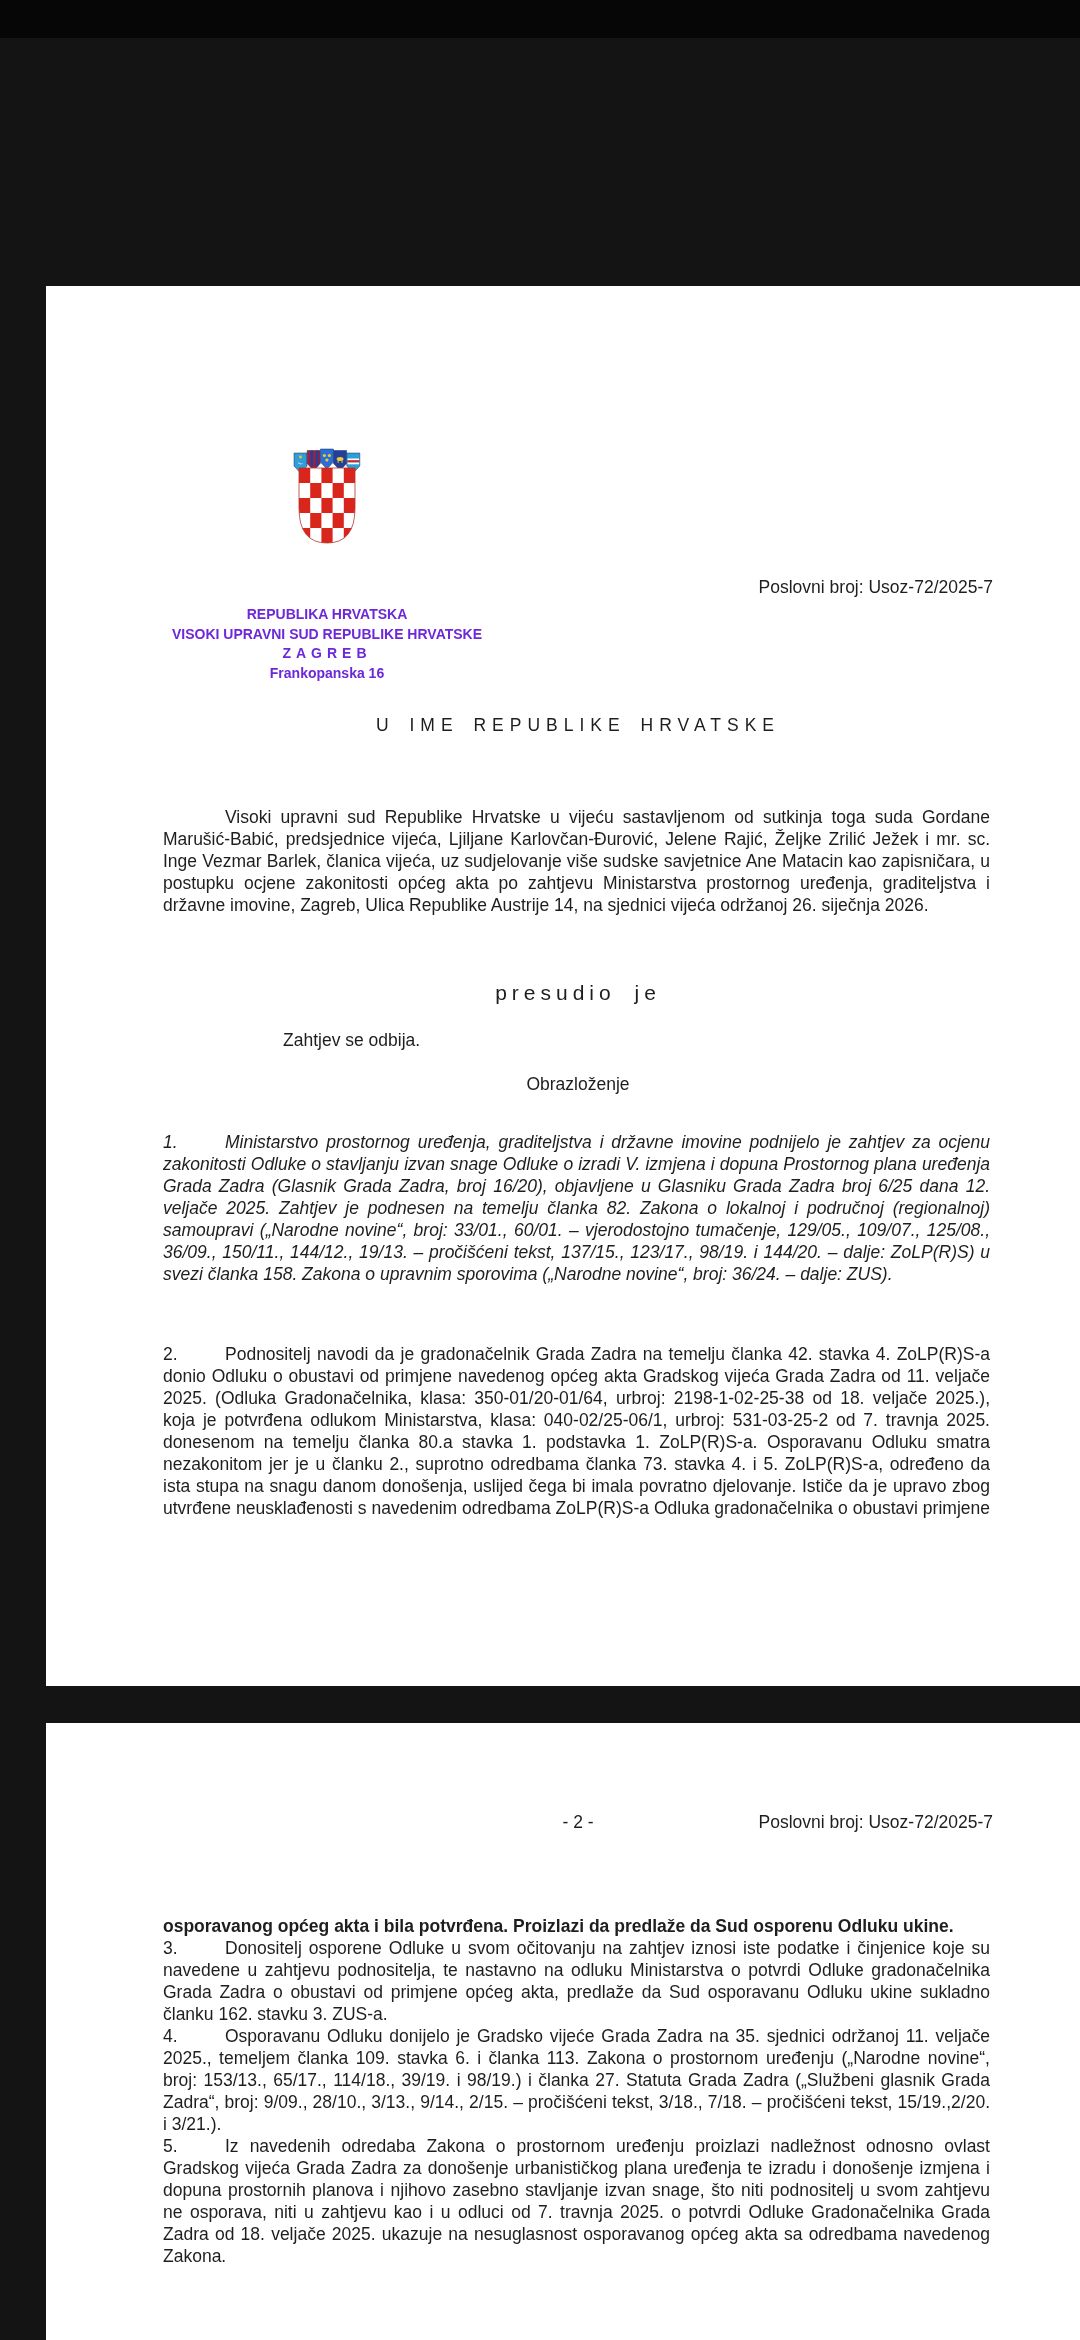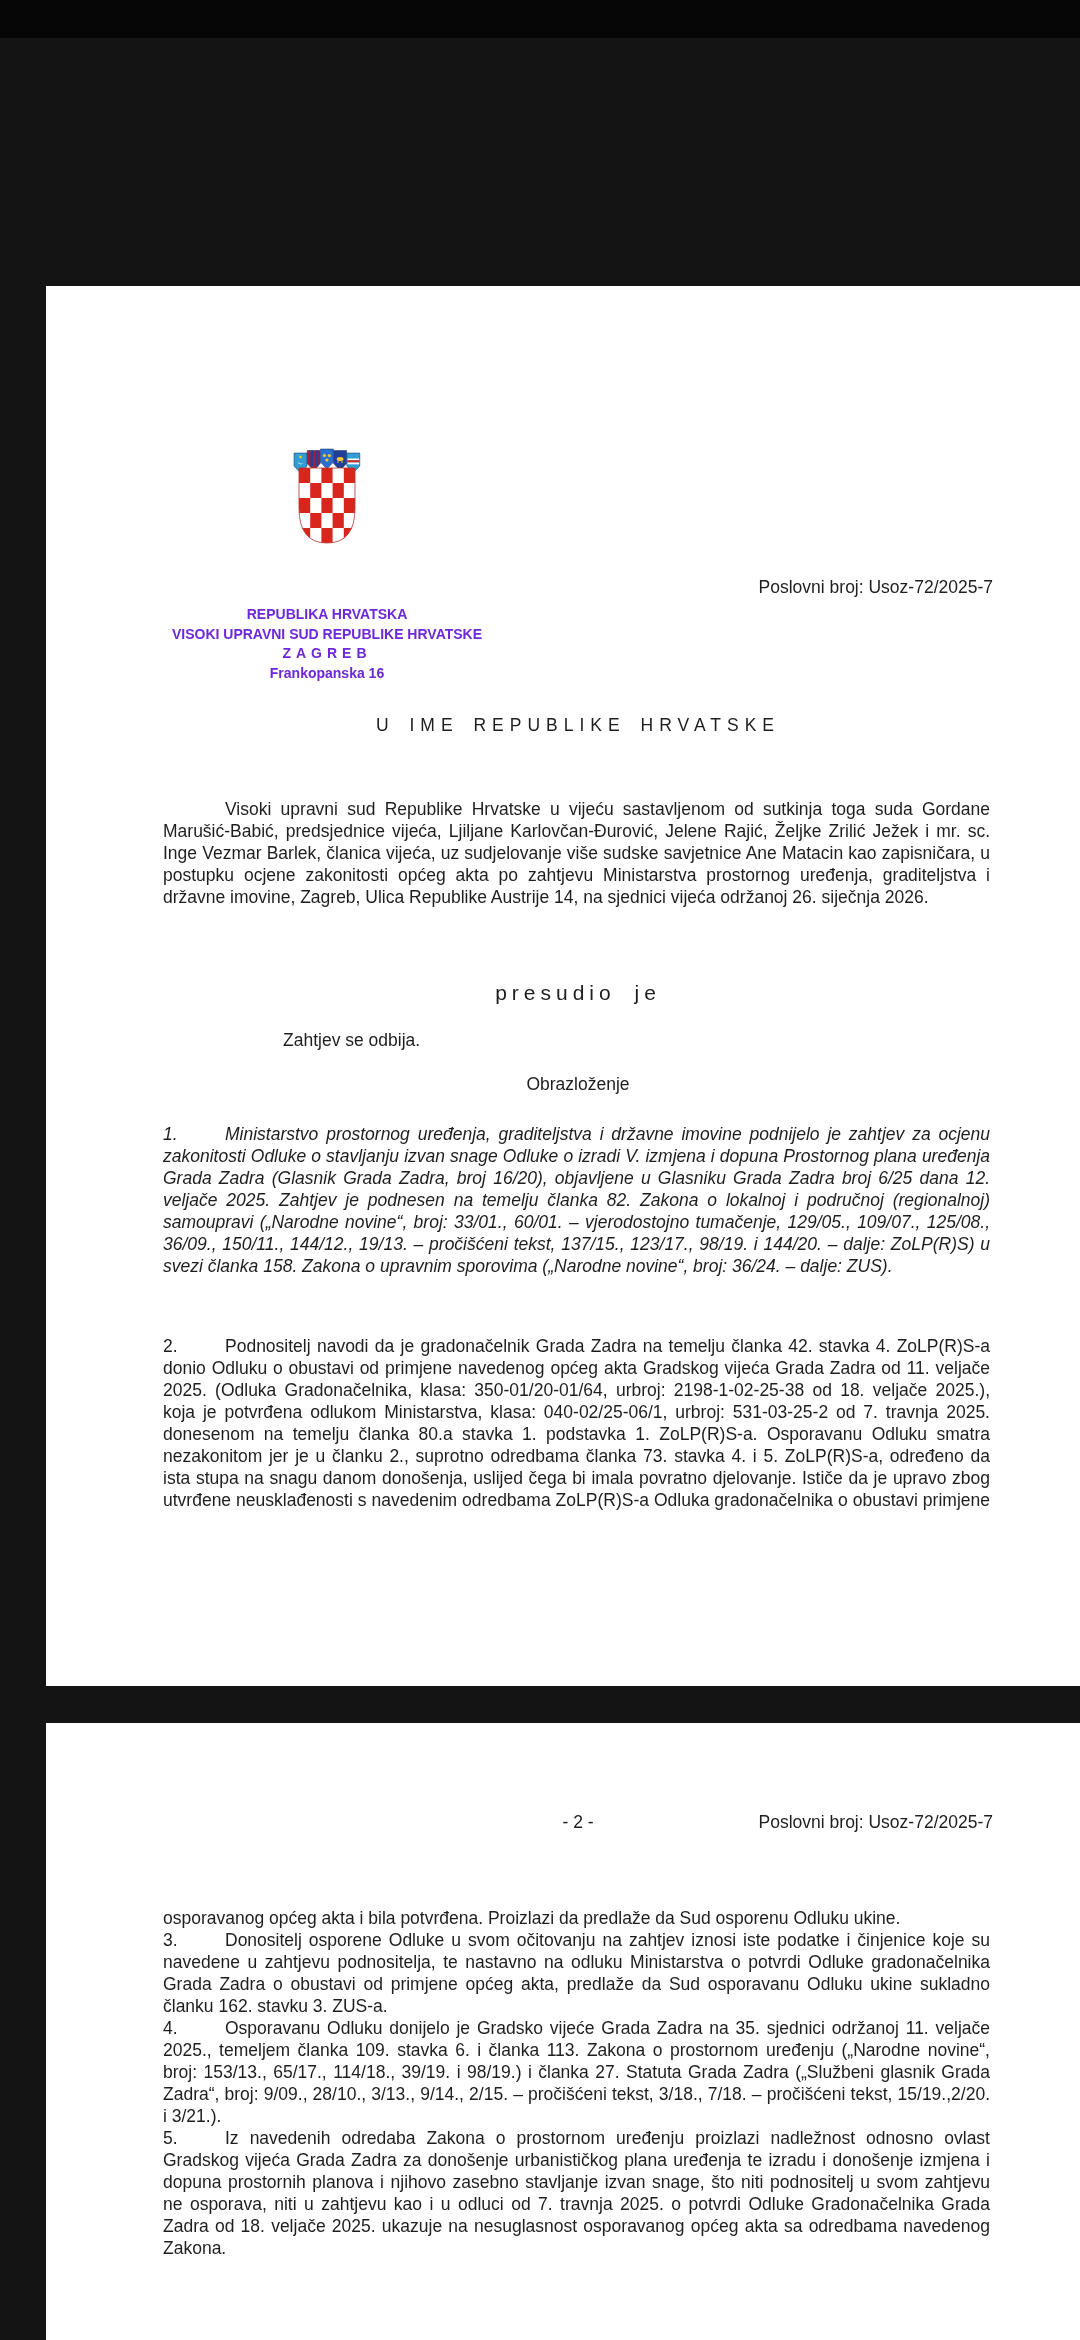--- a/index.html
+++ b/index.html
@@ -5,42 +5,42 @@
   html,body{margin:0;padding:0;background:#141414;}
   body{width:1080px;height:2340px;overflow:hidden;position:relative;
        font-family:"Liberation Sans","DejaVu Sans",sans-serif;}
   .viewer{position:absolute;inset:0;}
   .statusbar{position:absolute;top:0;left:0;width:1080px;height:38px;background:#060606;}
   .page{position:absolute;left:46px;width:1064px;height:1400px;background:#ffffff;color:#1e1e1e;}
   .page1{top:286px;}
   .page2{top:1723px;}
   .abs{position:absolute;}
   .bodytext{font-size:17.5px;line-height:22px;text-align:justify;color:#1e1e1e;}
-  .margins{left:117px;right:120px;}
+  .margins{left:117px;right:120px;margin-top:8px;}
   .center{left:0;right:0;text-align:center;}
   .coa{left:247px;top:162px;width:68px;height:97px;}
   .case-number{top:290px;right:117px;font-size:17.5px;line-height:22px;text-align:right;}
   .court{top:319px;left:91px;width:380px;text-align:center;font-weight:bold;
          font-size:14px;line-height:19.5px;color:#6d28d9;}
   .court .sp{letter-spacing:5px;}
   .uime{top:429px;font-size:17.5px;letter-spacing:6px;word-spacing:4px;}
   .presuda{top:475px;font-size:17.5px;letter-spacing:6.5px;}
   .intro{top:512px;text-indent:62px;}
   .presudio{top:695px;font-size:21px;letter-spacing:5px;word-spacing:8px;}
   .verdict{top:743px;left:237px;font-size:17.5px;line-height:22px;}
   .obraz{top:788px;font-size:17.5px;}
   .para1{top:837px;font-style:italic;}
   .para2{top:1049px;text-align-last:justify;}
   .num{display:inline-block;width:62px;text-indent:0;}
   .p2head{top:88px;left:117px;right:117px;height:22px;font-size:17.5px;line-height:22px;}
   .p2head .pnum{position:absolute;left:0;right:0;text-align:center;}
   .p2head .pcase{position:absolute;right:0;}
   .p2flow{top:184px;}
   .p2flow p{margin:0;}
-  .contp{text-align:justify;}
+  .contp{text-align:justify;font-weight:bold;}
 </style>
 </head>
 <body>
 
 <div class="viewer">
   <div class="statusbar"></div>
 
   <div class="page page1">
 
     <svg class="abs coa" viewBox="0 0 68 97">

